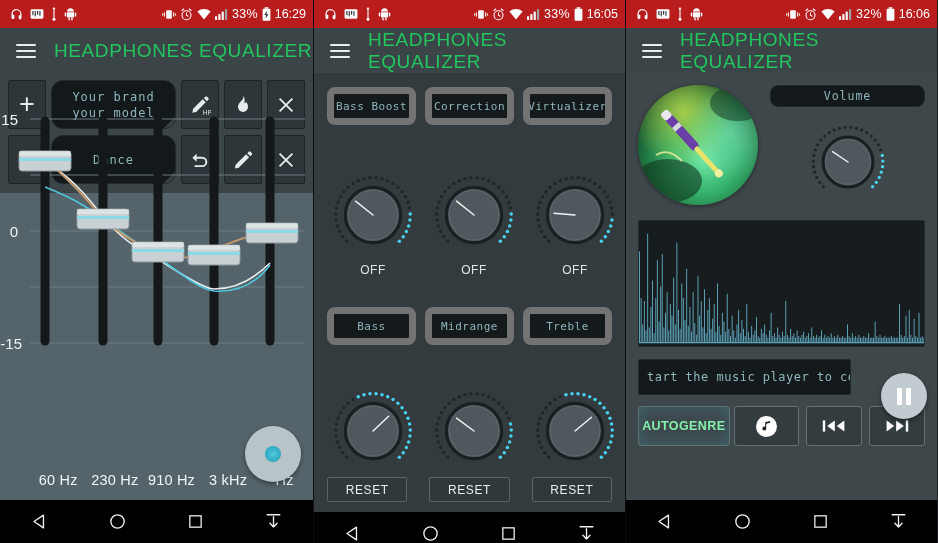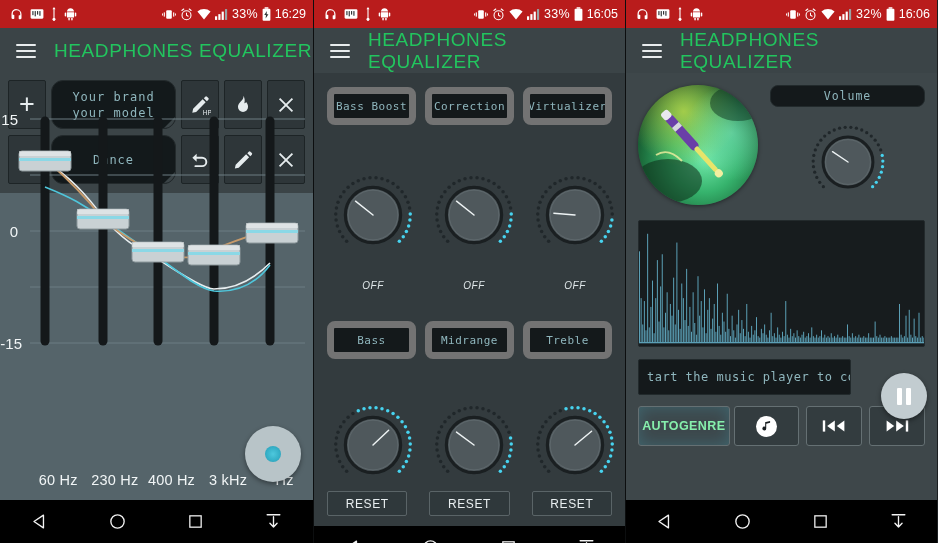--- a/index.html
+++ b/index.html
@@ -85,22 +85,22 @@
   .p2-wrap { padding: 14px 13px 10px; height: 100%; display: flex; flex-direction: column; }
   .lbl-row { display: flex; gap: 9px; }
   .lcd-lbl {
     flex: 1; height: 38px; background: #14191b; border: 7px solid #737373; border-radius: 8px;
     display: flex; align-items: center; justify-content: center;
     font-family: "DejaVu Sans Mono", monospace; font-size: 11px; color: #8fb6bd;
     letter-spacing: .5px; overflow: hidden; white-space: nowrap; cursor: pointer;
   }
   .knob-row { display: flex; gap: 9px; }
   .knob-cell { flex: 1; display: flex; flex-direction: column; align-items: center; }
-  .knob-cap { font-size: 10px; color: #dfe6e8; letter-spacing: .5px; margin-top: 19px;
-              font-family: "Liberation Sans", sans-serif; font-style: italic; }
+  .knob-cap { font-size: 12px; color: #dfe6e8; letter-spacing: .5px; margin-top: 2px;
+              font-family: "Liberation Sans", sans-serif; }
   .reset-row { display: flex; gap: 22px; }
   .reset-btn {
     flex: 1; height: 25px; background: #2f383b; border: 1px solid #5a6467; border-radius: 2px;
     color: #e8eef0; font-size: 12px; letter-spacing: .6px; cursor: pointer;
     display: flex; align-items: center; justify-content: center;
     font-family: "Liberation Sans", sans-serif;
   }
 
   
   .p3-wrap { padding: 12px 12px 10px; height: 100%; display: flex; flex-direction: column; }
@@ -353,21 +353,21 @@
               <rect x="-26" y="-10" width="52" height="20" rx="3" fill="#c9d1d4" stroke="#8d989c" stroke-width="1"></rect>
               <rect x="-26" y="-3" width="52" height="3" fill="#8bd8e6"></rect>
               <rect x="-26" y="-10" width="52" height="5" fill="#eef2f3" opacity=".55"></rect>
             </g>
           </g>
         </svg>
 
         <div class="freq-labels">
           <span>60 Hz</span>
           <span>230 Hz</span>
-          <span>400 Hz</span>
+          <span>910 Hz</span>
           <span>3 kHz</span>
           <span>Hz</span>
         </div>
 
         <div class="fab">
           <div class="fab-dot"></div>
         </div>
       </div>
     </div>
 

